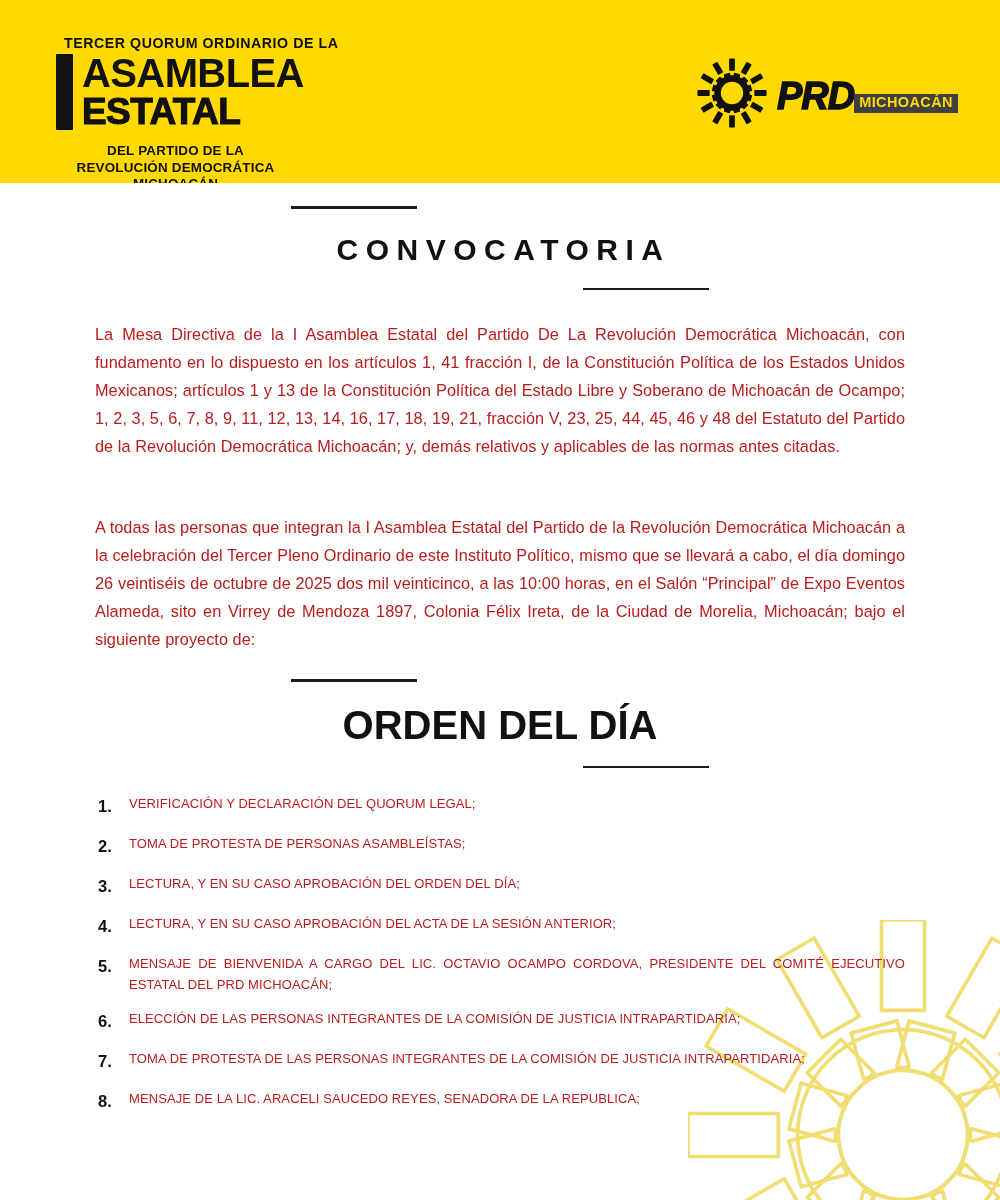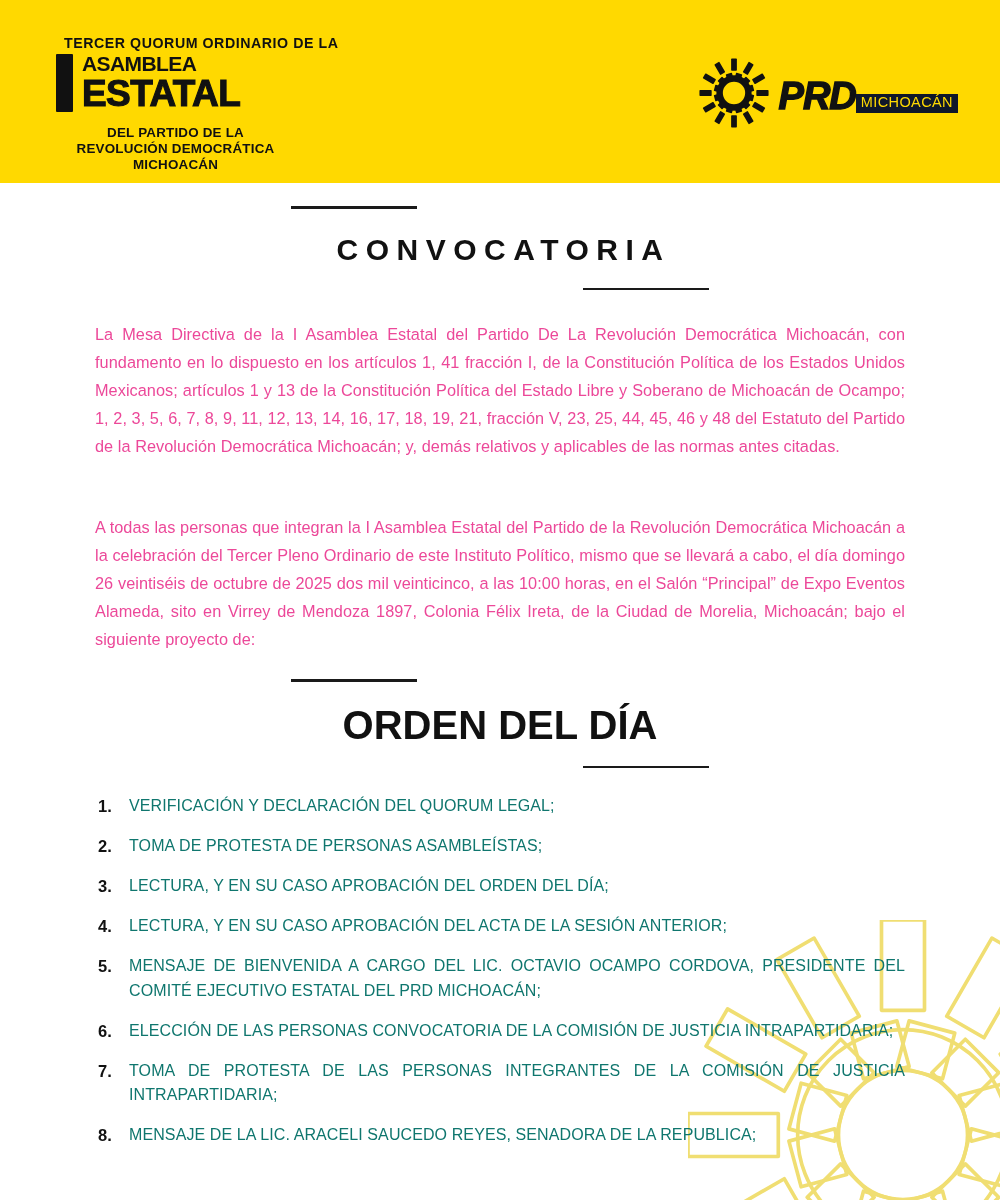--- a/index.html
+++ b/index.html
@@ -56,21 +56,21 @@
     border-radius: 1px;
   }
 
   .logo-words {
     display: flex;
     flex-direction: column;
     justify-content: center;
   }
 
   .logo-line1 {
-    font-size: 21px;
+    font-size: 40px;
     font-weight: 700;
     letter-spacing: -0.6px;
     line-height: 0.98;
     white-space: nowrap;
   }
 
   .logo-line2 {
     font-size: 37px;
     font-weight: 900;
     letter-spacing: -0.6px;
@@ -113,24 +113,24 @@
     font-weight: 900;
     line-height: 0.88;
     letter-spacing: -1px;
     color: #111111;
     font-style: italic;
     -webkit-text-stroke: 1.4px #111111;
   }
 
   .prd-state {
     margin-top: 17px;
-    background: #0f172a;
+    background: #404040;
     color: #ffd900;
     font-size: 14.5px;
-    font-weight: 400;
+    font-weight: 700;
     letter-spacing: 0.4px;
     padding: 1.5px 5px 2px 5px;
     line-height: 1.08;
   }
 
   
   .watermark {
     position: absolute;
     right: -118px;
     bottom: -150px;
@@ -184,21 +184,21 @@
   .hb-convoca .rule-top { margin-bottom: 26px; }
   .hb-convoca .rule-bot { margin-top: 23px; }
   .hb-orden .rule-top { margin-bottom: 23px; }
   .hb-orden .rule-bot { margin-top: 21px; }
 
   
   .para {
     font-size: 16.3px;
     line-height: 1.72;
     text-align: justify;
-    color: #ec4899;
+    color: #b91c1c;
     letter-spacing: 0.05px;
   }
 
   .sp-1 { height: 23px; }
   .sp-2 { height: 30px; }
   .sp-3 { height: 26px; }
   .sp-4 { height: 27px; }
   .sp-5 { height: 26px; }
 
   
@@ -220,24 +220,24 @@
     text-align: left;
     font-size: 16.5px;
     font-weight: 700;
     color: #111111;
     line-height: 1.55;
     padding-left: 3px;
   }
 
   .agenda-text {
     flex: 1;
-    font-size: 16px;
+    font-size: 13px;
     line-height: 1.55;
     text-align: justify;
-    color: #0f766e;
+    color: #b91c1c;
     letter-spacing: 0.1px;
   }
 
   .agenda-item:last-child .agenda-text { text-align: justify; }
 </style>
 </head>
 <body>
 
 <div class="header-band">
 
@@ -379,21 +379,21 @@
       <li class="agenda-item">
         <span class="agenda-num">4.</span>
         <span class="agenda-text">LECTURA, Y EN SU CASO APROBACIÓN DEL ACTA DE LA SESIÓN ANTERIOR;</span>
       </li>
       <li class="agenda-item">
         <span class="agenda-num">5.</span>
         <span class="agenda-text">MENSAJE DE BIENVENIDA A CARGO DEL LIC. OCTAVIO OCAMPO CORDOVA, PRESIDENTE DEL COMITÉ EJECUTIVO ESTATAL DEL PRD MICHOACÁN;</span>
       </li>
       <li class="agenda-item">
         <span class="agenda-num">6.</span>
-        <span class="agenda-text">ELECCIÓN DE LAS PERSONAS CONVOCATORIA DE LA COMISIÓN DE JUSTICIA INTRAPARTIDARIA;</span>
+        <span class="agenda-text">ELECCIÓN DE LAS PERSONAS INTEGRANTES DE LA COMISIÓN DE JUSTICIA INTRAPARTIDARIA;</span>
       </li>
       <li class="agenda-item">
         <span class="agenda-num">7.</span>
         <span class="agenda-text">TOMA DE PROTESTA DE LAS PERSONAS INTEGRANTES DE LA COMISIÓN DE JUSTICIA INTRAPARTIDARIA;</span>
       </li>
       <li class="agenda-item">
         <span class="agenda-num">8.</span>
         <span class="agenda-text">MENSAJE DE LA LIC. ARACELI SAUCEDO REYES, SENADORA DE LA REPUBLICA;</span>
       </li>
     </ul>

